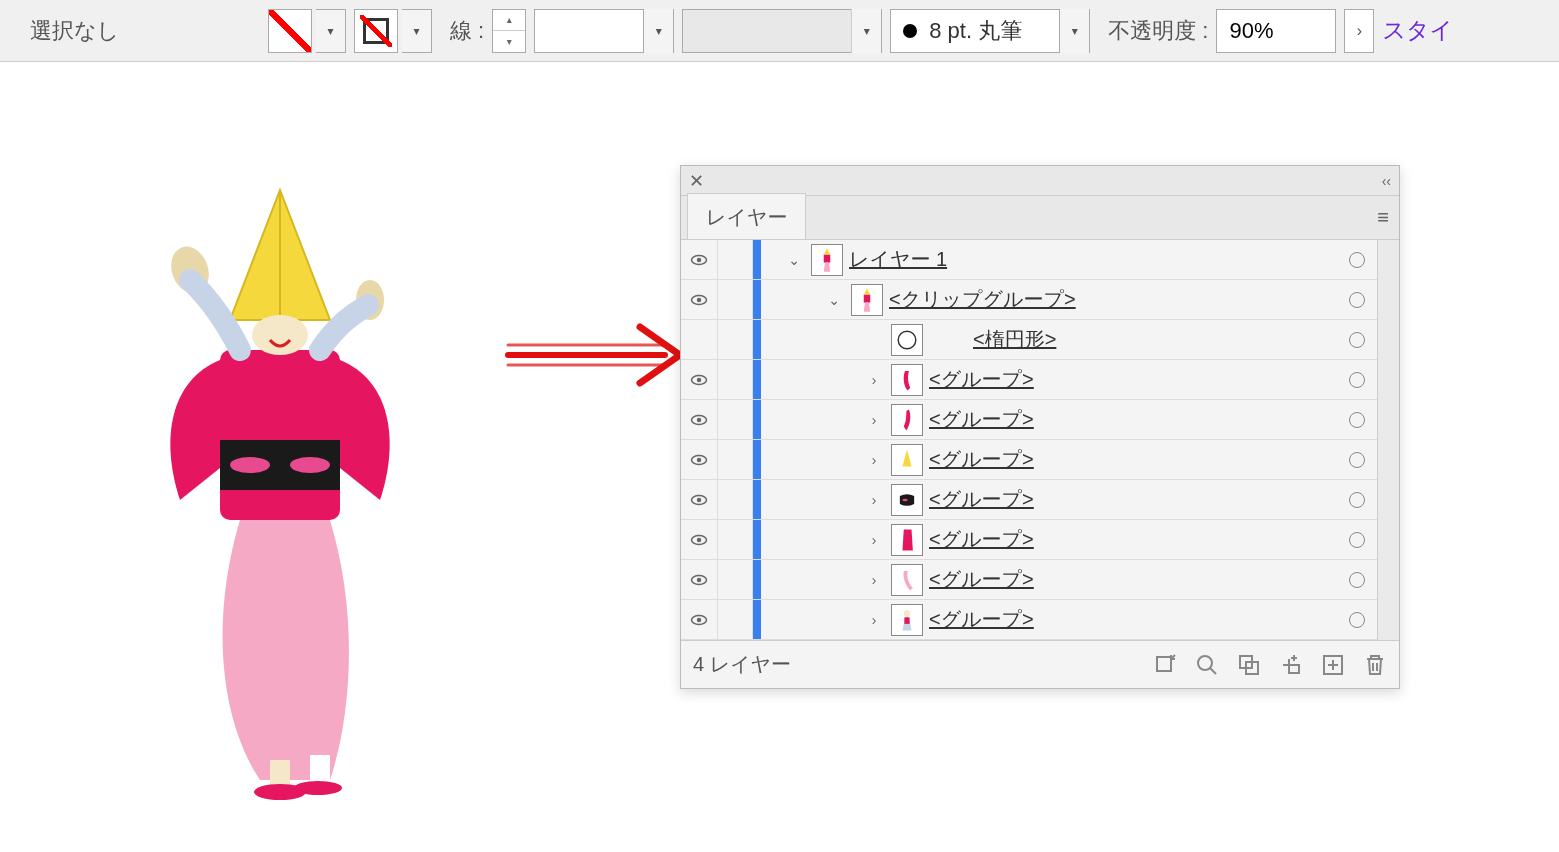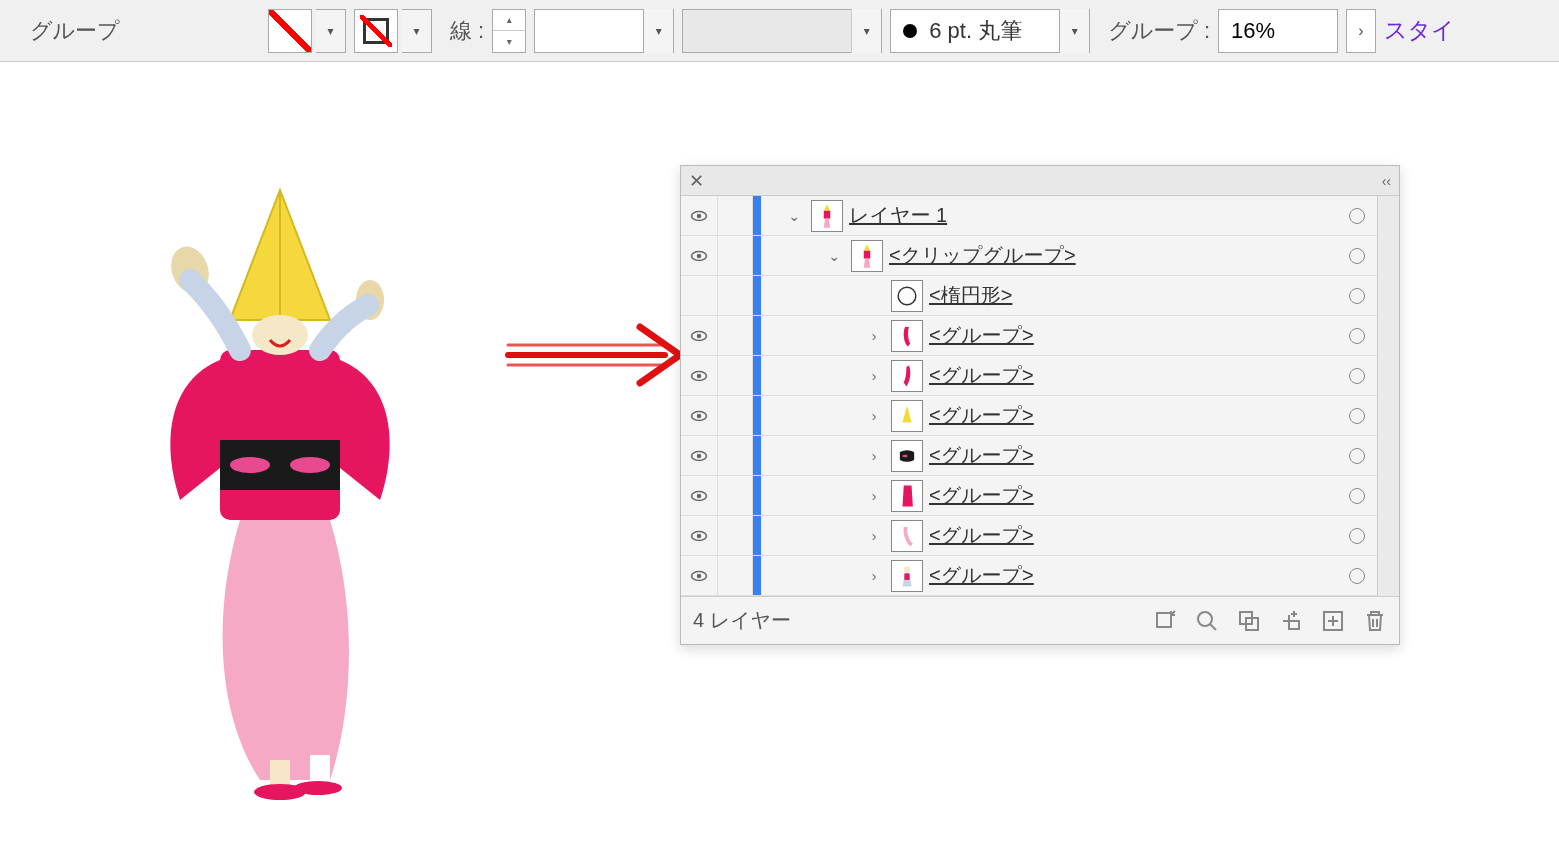--- a/index.html
+++ b/index.html
@@ -47,37 +47,37 @@
 .vis-col { width:36px; display:flex; justify-content:center; align-items:center; }
 .lock-col { width:36px; border-left:1px solid #ddd; border-right:1px solid #ddd; height:100%; }
 .eye { width:18px; height:18px; }
 .eye svg { width:100%; height:100%; }
 .selbar { width:8px; height:100%; background:#3a7ff0; margin-right:2px; }
 .indent { display:inline-block; }
 .expander { width:22px; text-align:center; color:#666; font-size:14px; }
 .thumb { width:32px; height:32px; border:1px solid #888; background:#fff; margin:0 6px; display:flex; align-items:center; justify-content:center; overflow:hidden; }
 .thumb .mini { width:22px; height:26px; }
 .row-label { font-size:20px; color:#333;text-decoration:underline; }
-.row-label.underline { text-decoration: underline; }
+.row-label.underline { text-decoration: underline; margin-left: 44px; }
 .target-col { margin-left:auto; width:40px; display:flex; justify-content:center; }
 .target-circle { width:16px; height:16px; border:1.5px solid #888; border-radius:50%; }
 .scroll-track { width:22px; background:#eaeaea; border-left:1px solid #ccc;}
 .layers-area { display:flex; }
 .layers-content { flex:1; }
 .panel-footer { height:48px; background:#f4f4f4; border-top:1px solid #ccc; display:flex; align-items:center; padding:0 12px; gap:18px; }
 .footer-label { font-size:20px; color:#555; }
 .footer-icons { margin-left:auto; display:flex; gap:18px; align-items:center;}
 .footer-icon { width:24px; height:24px; color:#888; display:flex; align-items:center; justify-content:center;}
 .footer-icon svg { width:100%; height:100%; stroke:#888; fill:none; stroke-width:2; }
 </style>
 </head>
 <body>
 
 <div class="toolbar">
-  <div class="selection-label">グループ</div>
+  <div class="selection-label">選択なし</div>
 
   <div class="swatch-group">
     <div class="swatch swatch-none"></div>
     <div class="dropdown-arrow">▾</div>
   </div>
 
   <div class="swatch-group">
     <div class="swatch-stroke">
         <div class="inner"></div>
       </div>
@@ -94,26 +94,26 @@
       <div class="dropdown-arrow" style="border:none;border-left:1px solid #aaa;">▾</div>
     </div>
 
   <div class="wide-dropdown disabled-dd" style="width:200px;">
       <div class="dd-body"></div>
       <div class="dropdown-arrow" style="border:none;border-left:1px solid #ccc;">▾</div>
     </div>
 
   <div class="wide-dropdown" style="width:200px;">
     <div class="brush-dot"></div>
-    <div class="brush-label">6 pt. 丸筆</div>
+    <div class="brush-label">8 pt. 丸筆</div>
     <div class="dropdown-arrow" style="border:none;border-left:1px solid #aaa;">▾</div>
   </div>
 
-  <div class="tb-label">グループ :</div>
-  <div class="opacity-input">16%</div>
+  <div class="tb-label">不透明度 :</div>
+  <div class="opacity-input">90%</div>
   <div class="overflow-btn">›</div>
 
   <div class="cutoff-text">スタイ</div>
 </div>
 
 <div class="artwork">
 <svg viewBox="0 0 260 620" width="260" height="620">
 
   <path d="M130 10 L180 140 L80 140 Z" fill="#f5d93c" stroke="#d4b820" stroke-width="2"></path>
   <path d="M130 10 L130 140" stroke="#d4b820" stroke-width="2"></path>
@@ -150,20 +150,24 @@
   <path d="M8 30 L165 30" stroke="#e01010" stroke-width="3" stroke-linecap="round" opacity="0.7"></path>
   <path d="M8 50 L165 50" stroke="#e01010" stroke-width="3" stroke-linecap="round" opacity="0.7"></path>
   <path d="M140 12 L180 40 L140 68" stroke="#e01010" stroke-width="7" fill="none" stroke-linecap="round" stroke-linejoin="round"></path>
 </svg>
 
 <div class="layers-panel">
   <div class="panel-header">
     <span class="close-x">✕</span>
     <span class="collapse">‹‹</span>
   </div>
+  <div class="tab-row">
+    <div class="tab">レイヤー</div>
+    <div class="tab-menu">≡</div>
+  </div>
 
   <div class="layers-area">
     <div class="layers-content layer-list" id="layer-list">
         <div class="layer-row">
           <div class="vis-col">
             <div class="eye"><svg viewBox="0 0 24 24">
                 <ellipse cx="12" cy="12" rx="10" ry="6" fill="none" stroke="#666" stroke-width="2"></ellipse>
                 <circle cx="12" cy="12" r="3" fill="#666"></circle>
               </svg></div>
           </div>

